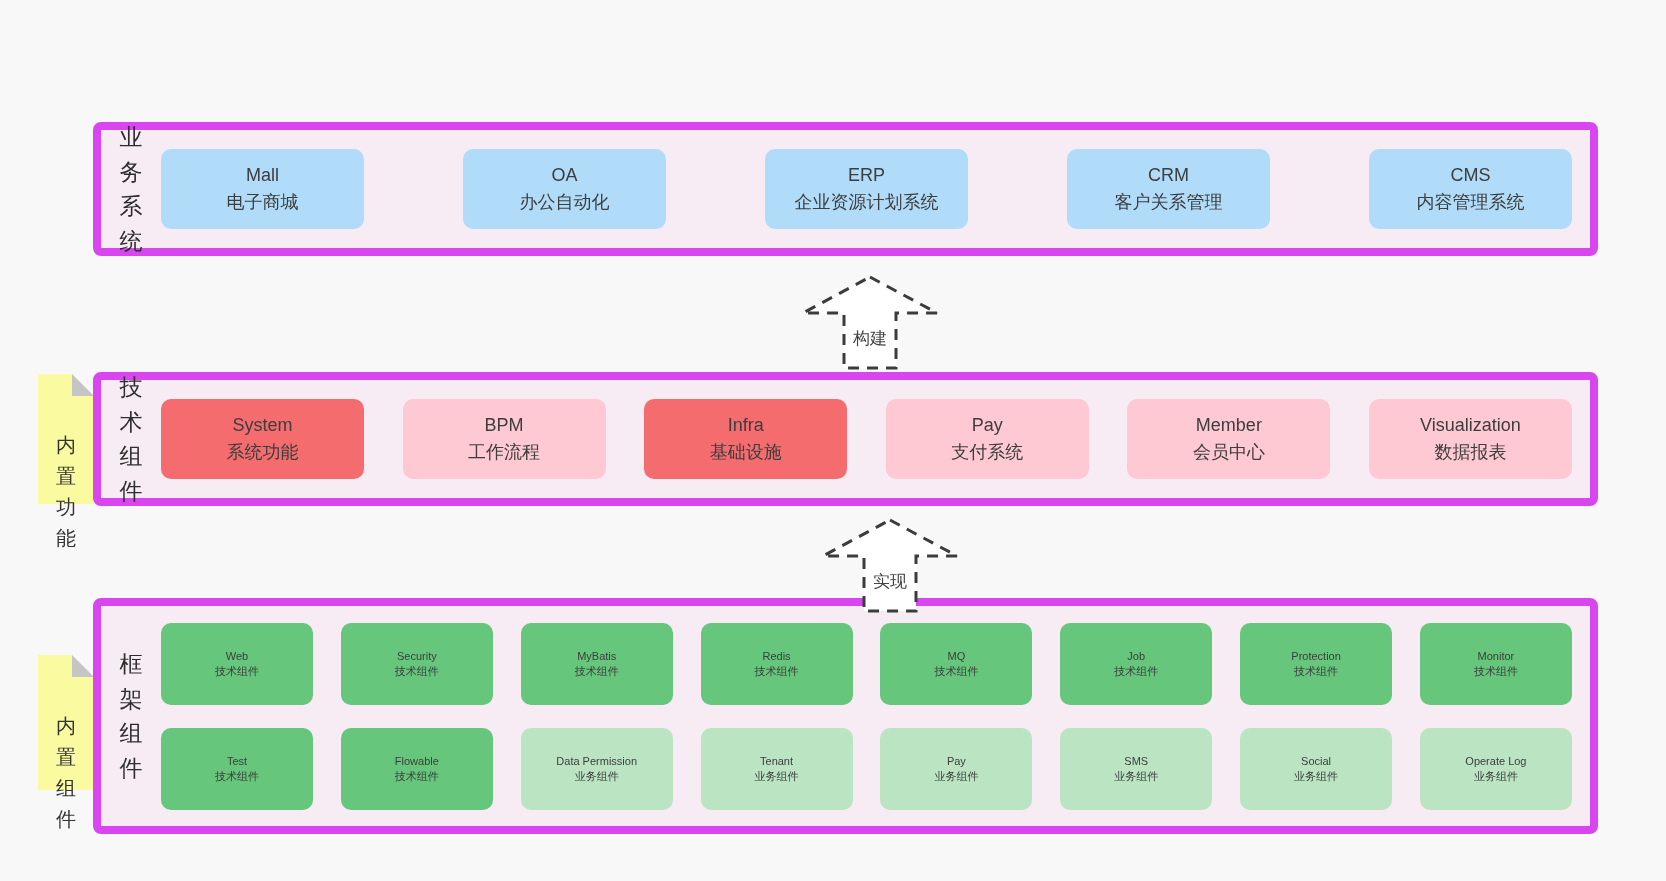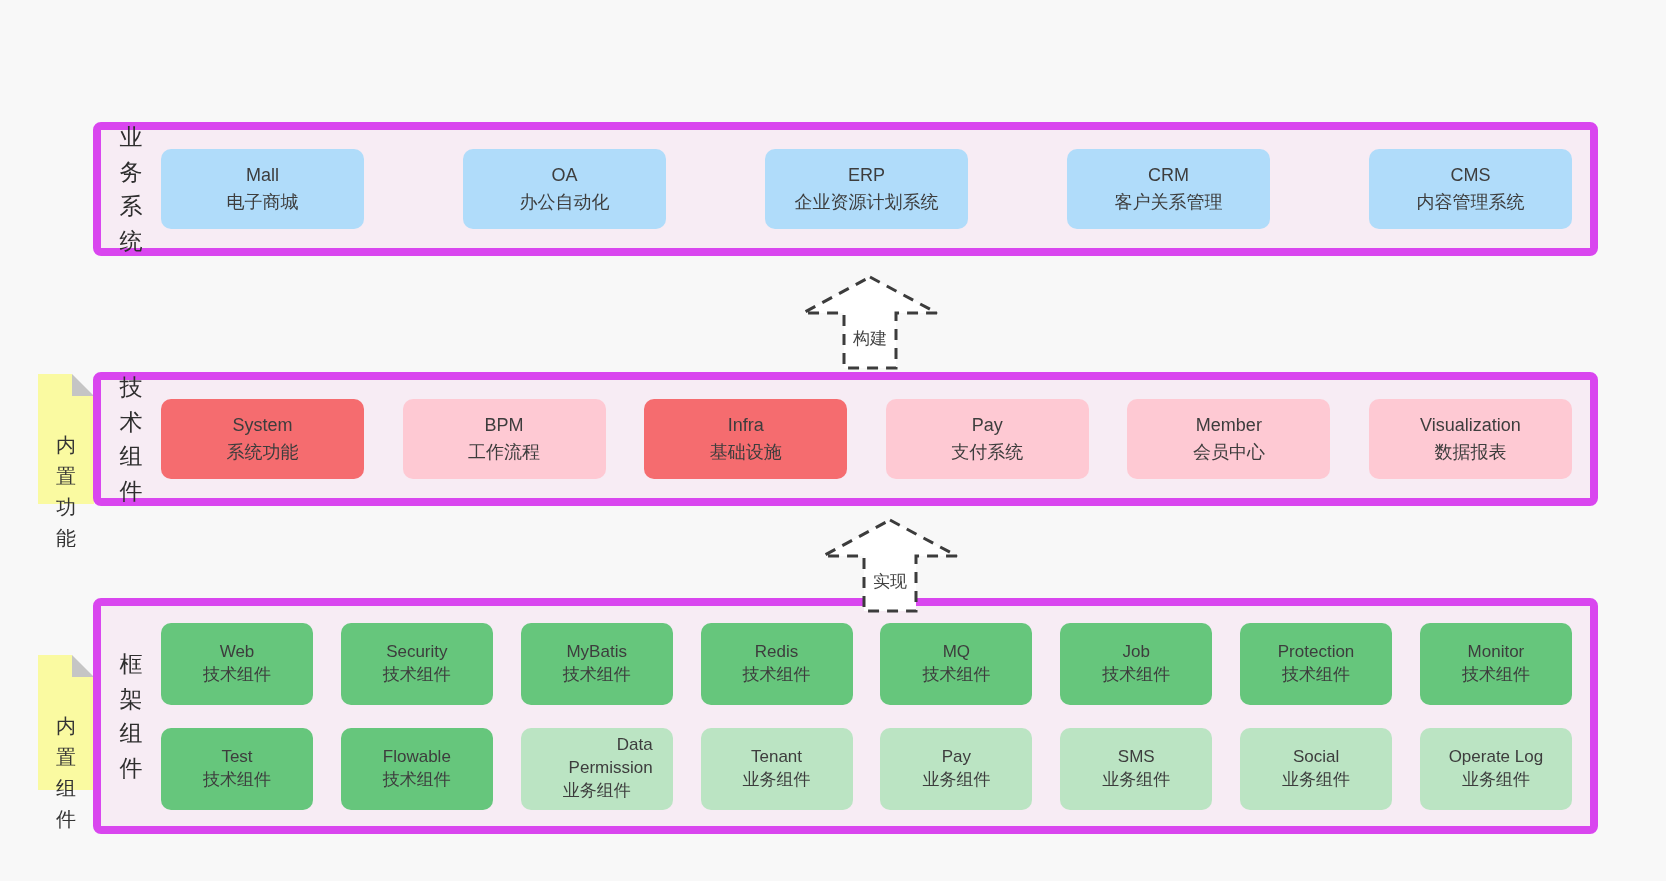--- a/index.html
+++ b/index.html
@@ -48,21 +48,21 @@
 
   
   .box {
     display:flex; flex-direction:column;
     align-items:center; justify-content:center;
     border-radius:10px;
     color:#3d3d3d;
     text-align:right;
   }
   .box-lg { width:203px; height:80px; font-size:18px; line-height:1.5; }
-  .box-sm { width:152px; height:82px; font-size:17px; line-height:1.35; }
+  .box-sm { width:152px; height:82px; font-size:11px; line-height:1.35; }
   .box-sm .en { max-width:112px; }
 
   .blue        { background:#b0dcfa; }
   .red         { background:#f56c6f; }
   .pink        { background:#fec9d3; }
   .green       { background:#66c67c; }
   .light-green { background:#bbe4c3; }
 
   
   .note {

